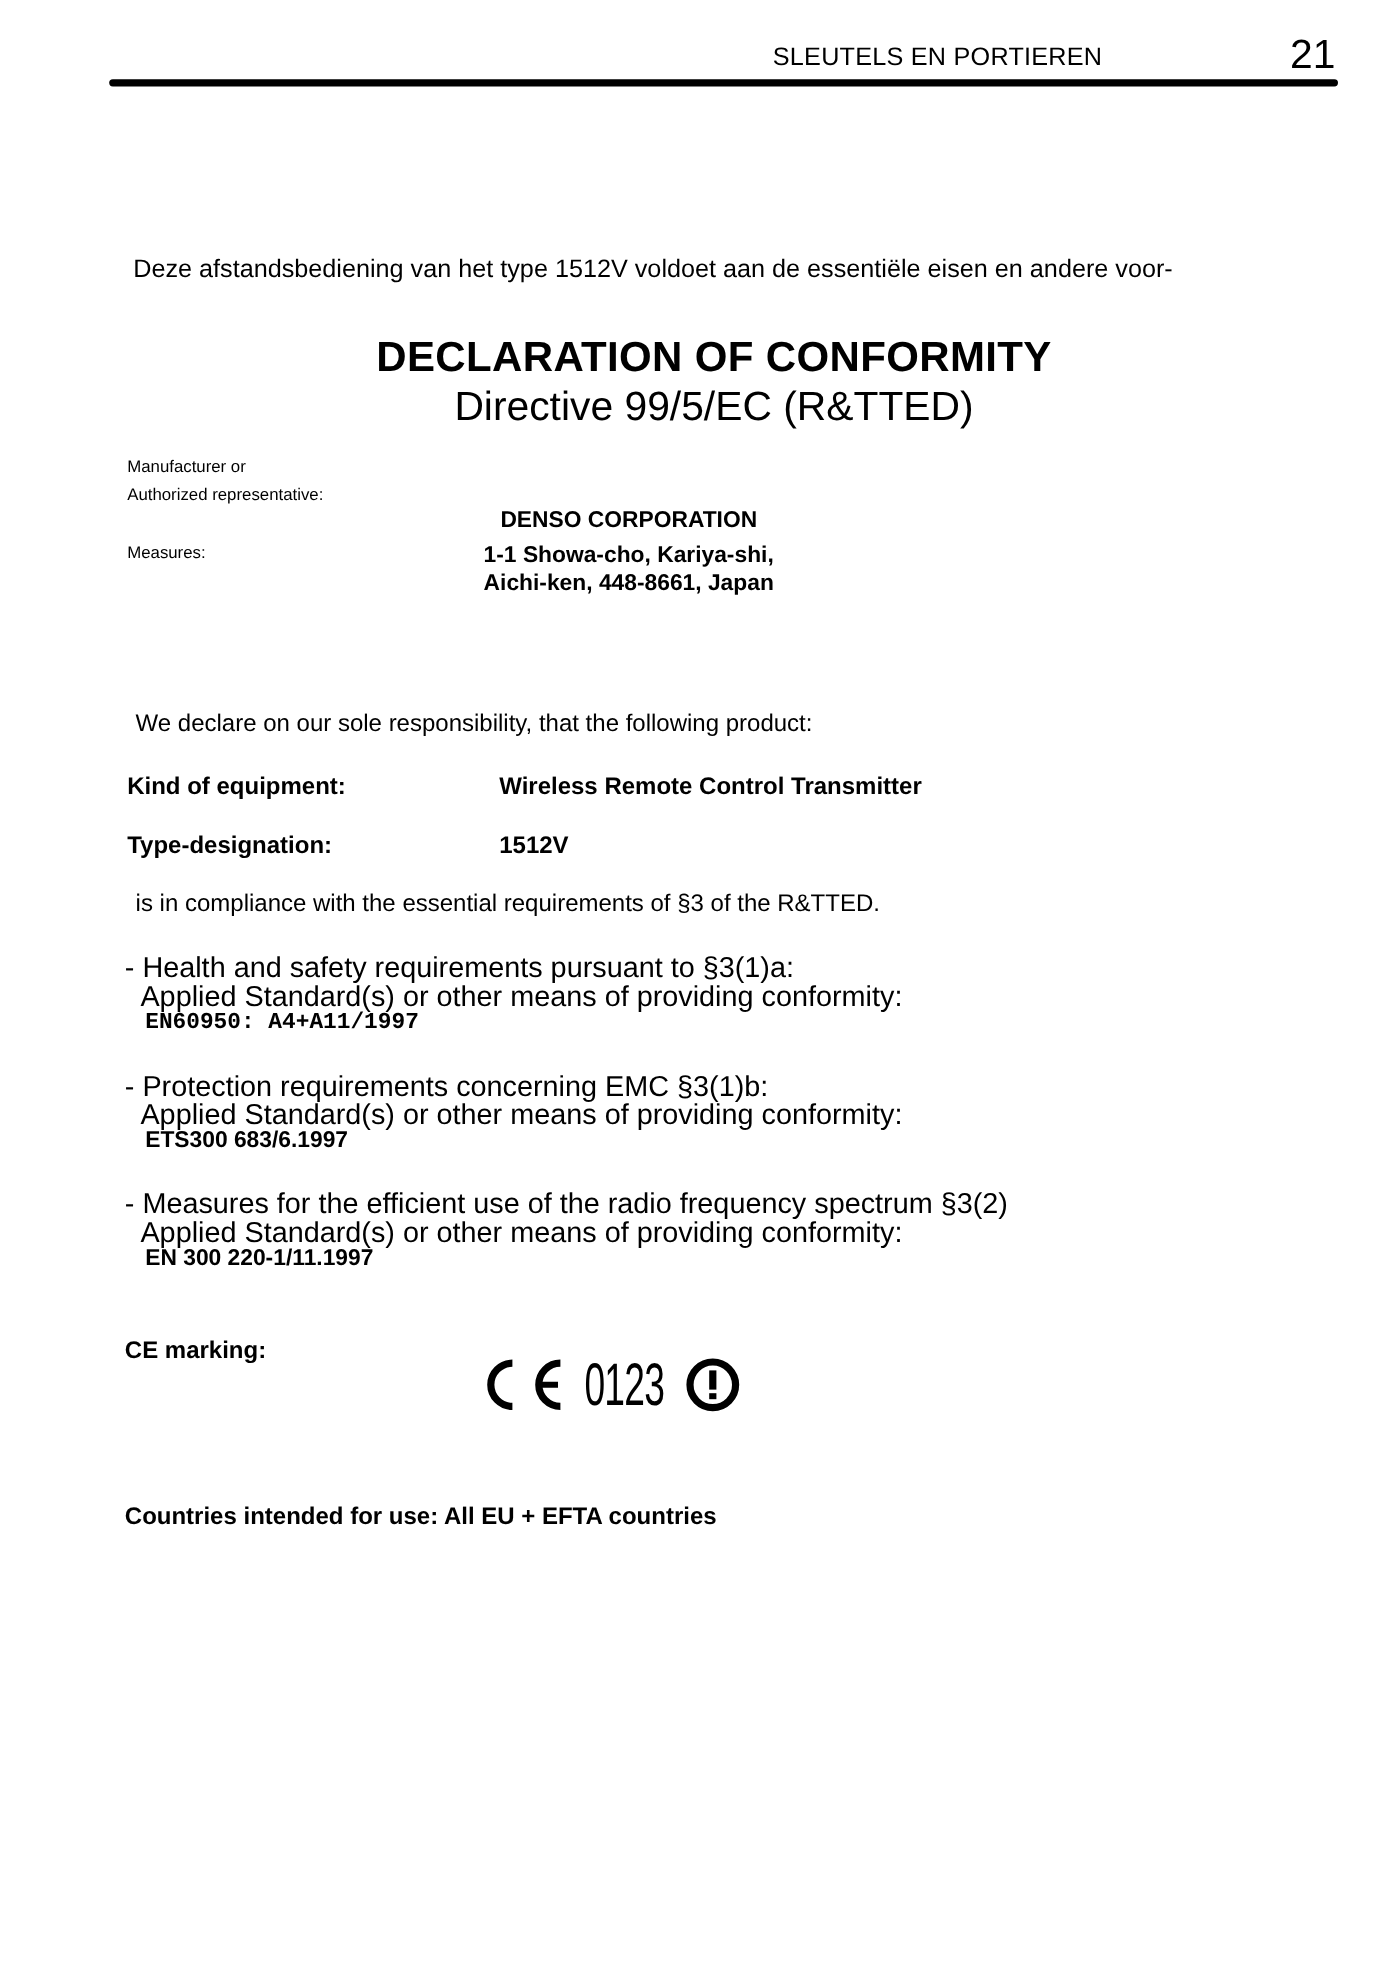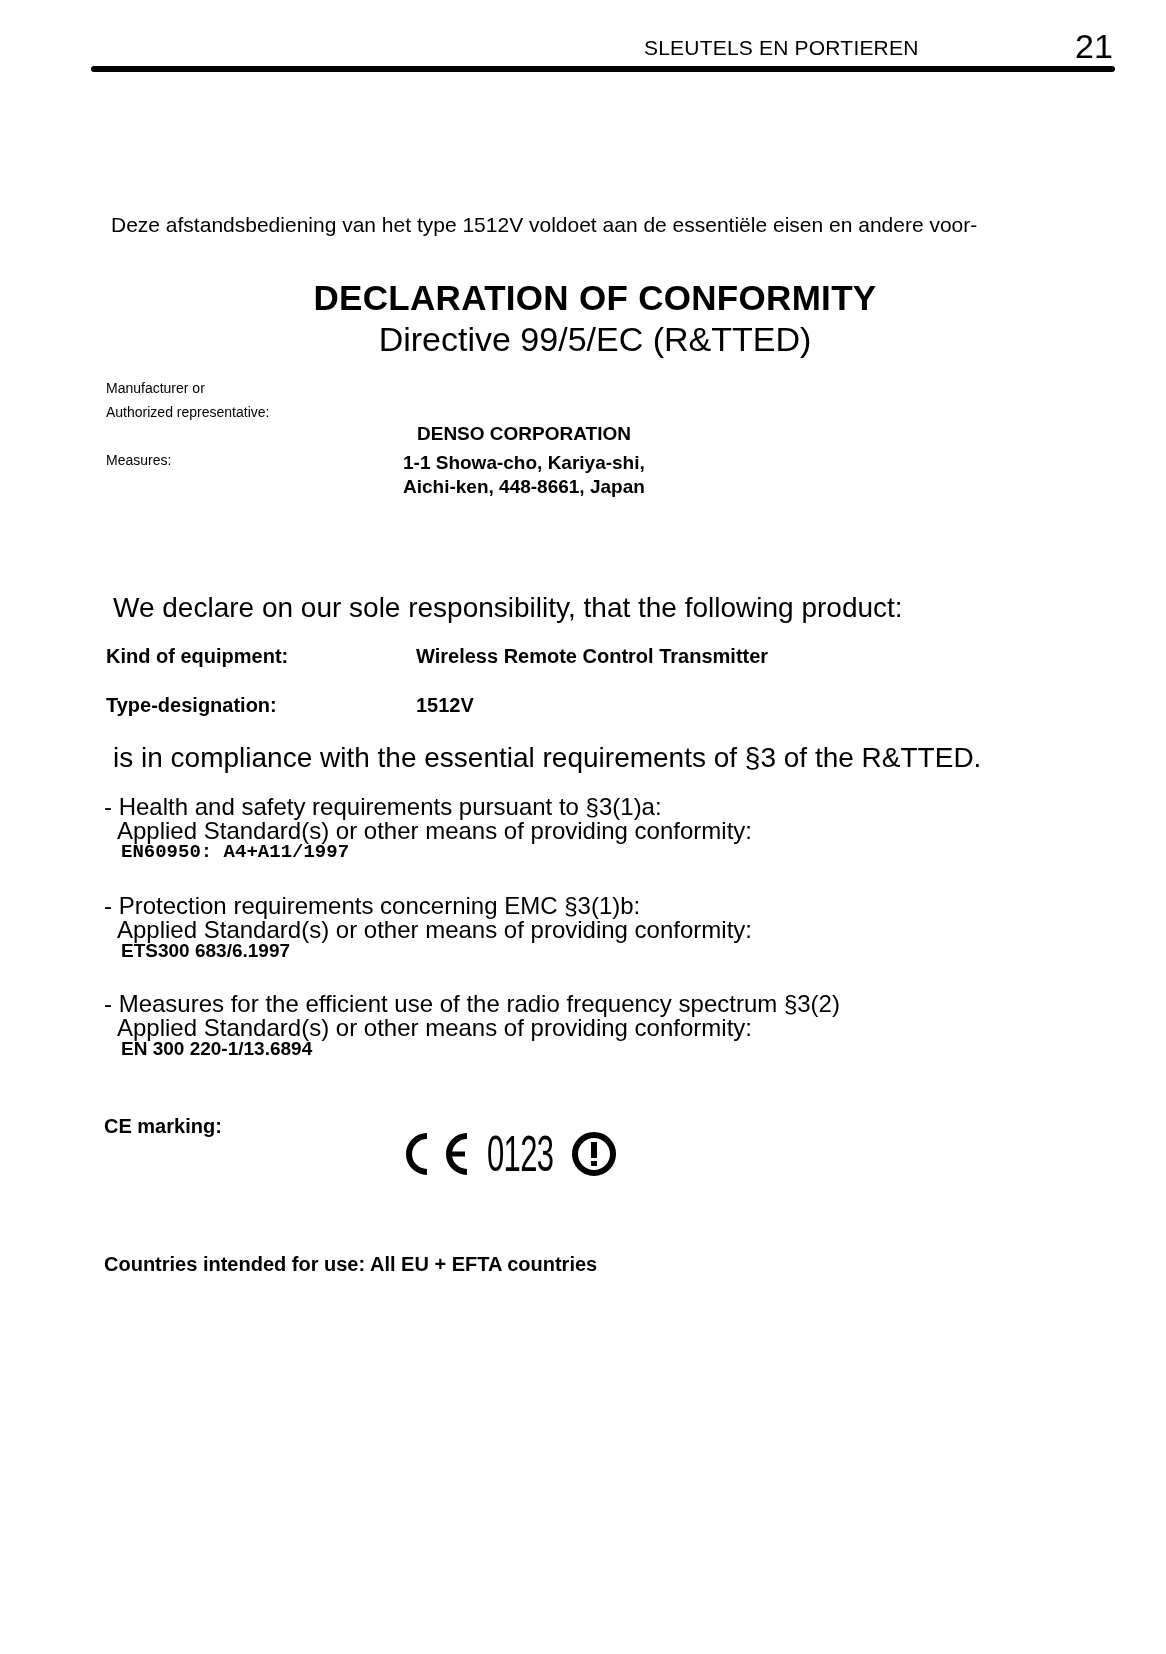--- a/index.html
+++ b/index.html
@@ -19,21 +19,21 @@
     
     .title { left: 0; width: 1166px; text-align: center; }
     .title-main { top: 278px; font-size: 35px; font-weight: bold; letter-spacing: 0.3px; left: 12px; }
     .title-sub { top: 320px; font-size: 34px; left: 12px; }
 
     
     .lbl { font-size: 14px; }
     .val { font-size: 19px; font-weight: bold; }
     .boldlbl { font-size: 20px; font-weight: bold; }
 
-    .body-line { font-size: 28px; }
+    .body-line { font-size: 20px; }
     .std-head { font-size: 24px; }
     .std-val { font-size: 19px; font-weight: bold; }
 
     
     .ce-mark { left: 405px; top: 1128px; height: 52px; display: flex; align-items: center; gap: 4px; }
     .ce-glyph { width: 78px; height: 48px; }
     .ce-number { font-family: "Liberation Sans", sans-serif; font-size: 50px; transform: scaleX(0.62); transform-origin: left center; display: inline-block; width: 84px; letter-spacing: -1px; line-height: 1; }
     .alert-glyph { width: 46px; height: 46px; margin-left: -4px; }
 
     .countries { left: 104px; top: 1253px; font-size: 20px; font-weight: bold; }
@@ -73,21 +73,21 @@
 <div class="abs std-head" style="left:104px; top:793px;">- Health and safety requirements pursuant to §3(1)a:</div>
 <div class="abs std-head" style="left:117px; top:817px;">Applied Standard(s) or other means of providing conformity:</div>
 <div class="abs std-val" style="left:121px; top:841px;font-family:Liberation Mono, monospace;">EN60950: A4+A11/1997</div>
 
 <div class="abs std-head" style="left:104px; top:892px;">- Protection requirements concerning EMC §3(1)b:</div>
 <div class="abs std-head" style="left:117px; top:916px;">Applied Standard(s) or other means of providing conformity:</div>
 <div class="abs std-val" style="left:121px; top:940px;">ETS300 683/6.1997</div>
 
 <div class="abs std-head" style="left:104px; top:990px;">- Measures for the efficient use of the radio frequency spectrum §3(2)</div>
 <div class="abs std-head" style="left:117px; top:1014px;">Applied Standard(s) or other means of providing conformity:</div>
-<div class="abs std-val" style="left:121px; top:1038px;">EN 300 220-1/13.6894</div>
+<div class="abs std-val" style="left:121px; top:1038px;">EN 300 220-1/11.1997</div>
 
 <div class="abs boldlbl" style="left:104px; top:1115px;">CE marking:</div>
 
 <div class="abs ce-mark">
   <svg class="ce-glyph" viewBox="0 0 78 48">
     <path d="M22 6 A18 18 0 0 0 22 42" fill="none" stroke="#000" stroke-width="6"></path>
     <path d="M62 6 A18 18 0 0 0 62 42" fill="none" stroke="#000" stroke-width="6"></path>
     <line x1="46" y1="24" x2="60" y2="24" stroke="#000" stroke-width="5"></line>
   </svg>
   <span class="ce-number">0123</span>

